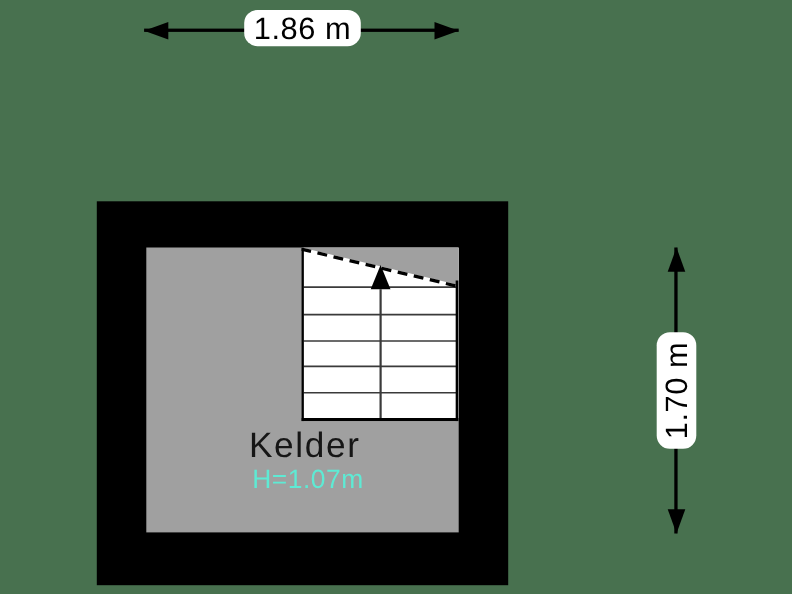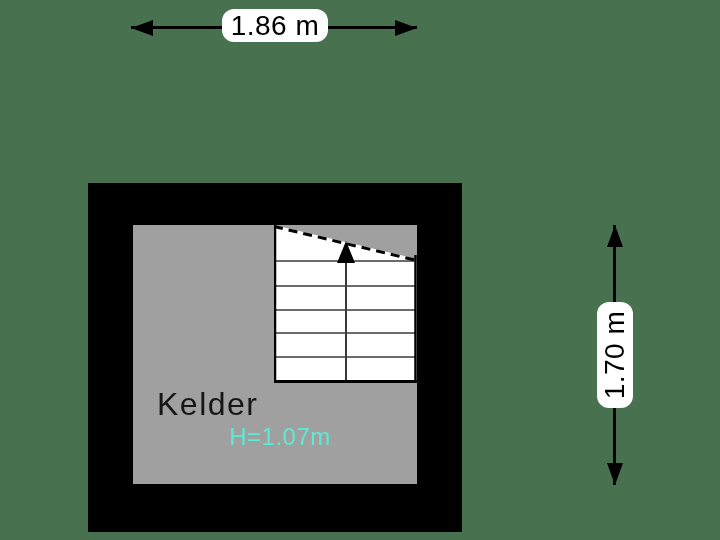--- a/index.html
+++ b/index.html
@@ -5,21 +5,21 @@
   * { margin: 0; padding: 0; box-sizing: border-box; }
   html, body { width: 720px; height: 540px; overflow: hidden; }
   body { font-family: "Liberation Sans", sans-serif; background: #48714F; position: relative; }
 
   .canvas { position: absolute; left: 0; top: 0; width: 720px; height: 540px; padding-left: 32px; }
 
   
   .outer-wall { position: absolute; left: 88px; top: 183px; width: 374px; height: 349px; background: #000; }
   .room-floor { position: absolute; left: 133px; top: 225px; width: 284px; height: 259px; background: #A0A0A0; }
   .staircase  { position: absolute; left: 274px; top: 225px; width: 143px; height: 158px; }
-  .room-name  { position: absolute; left: 157px; top: 386px; width: 240px; 
+  .room-name  { position: absolute; left: 157px; top: 386px; width: 240px; text-align: center;
                 font-size: 32px; letter-spacing: 1.5px; color: #161616; }
   .room-height{ position: absolute; left: 160px; top: 423px; width: 240px; text-align: center;
                 font-size: 24px; letter-spacing: 0.5px; color: #5eead4; }
 
   
   .hline { position: absolute; left: 131px; top: 26px; width: 286px; height: 3px; background: #000; }
   .ah { position: absolute; width: 0; height: 0; }
   .ah-left  { left: 131px; top: 19.5px; border-top: 8px solid transparent; border-bottom: 8px solid transparent; border-right: 22px solid #000; }
   .ah-right { left: 395px; top: 19.5px; border-top: 8px solid transparent; border-bottom: 8px solid transparent; border-left: 22px solid #000; }
   .dim-label-top { position: absolute; left: 222px; top: 9px; width: 106px; height: 33px;

